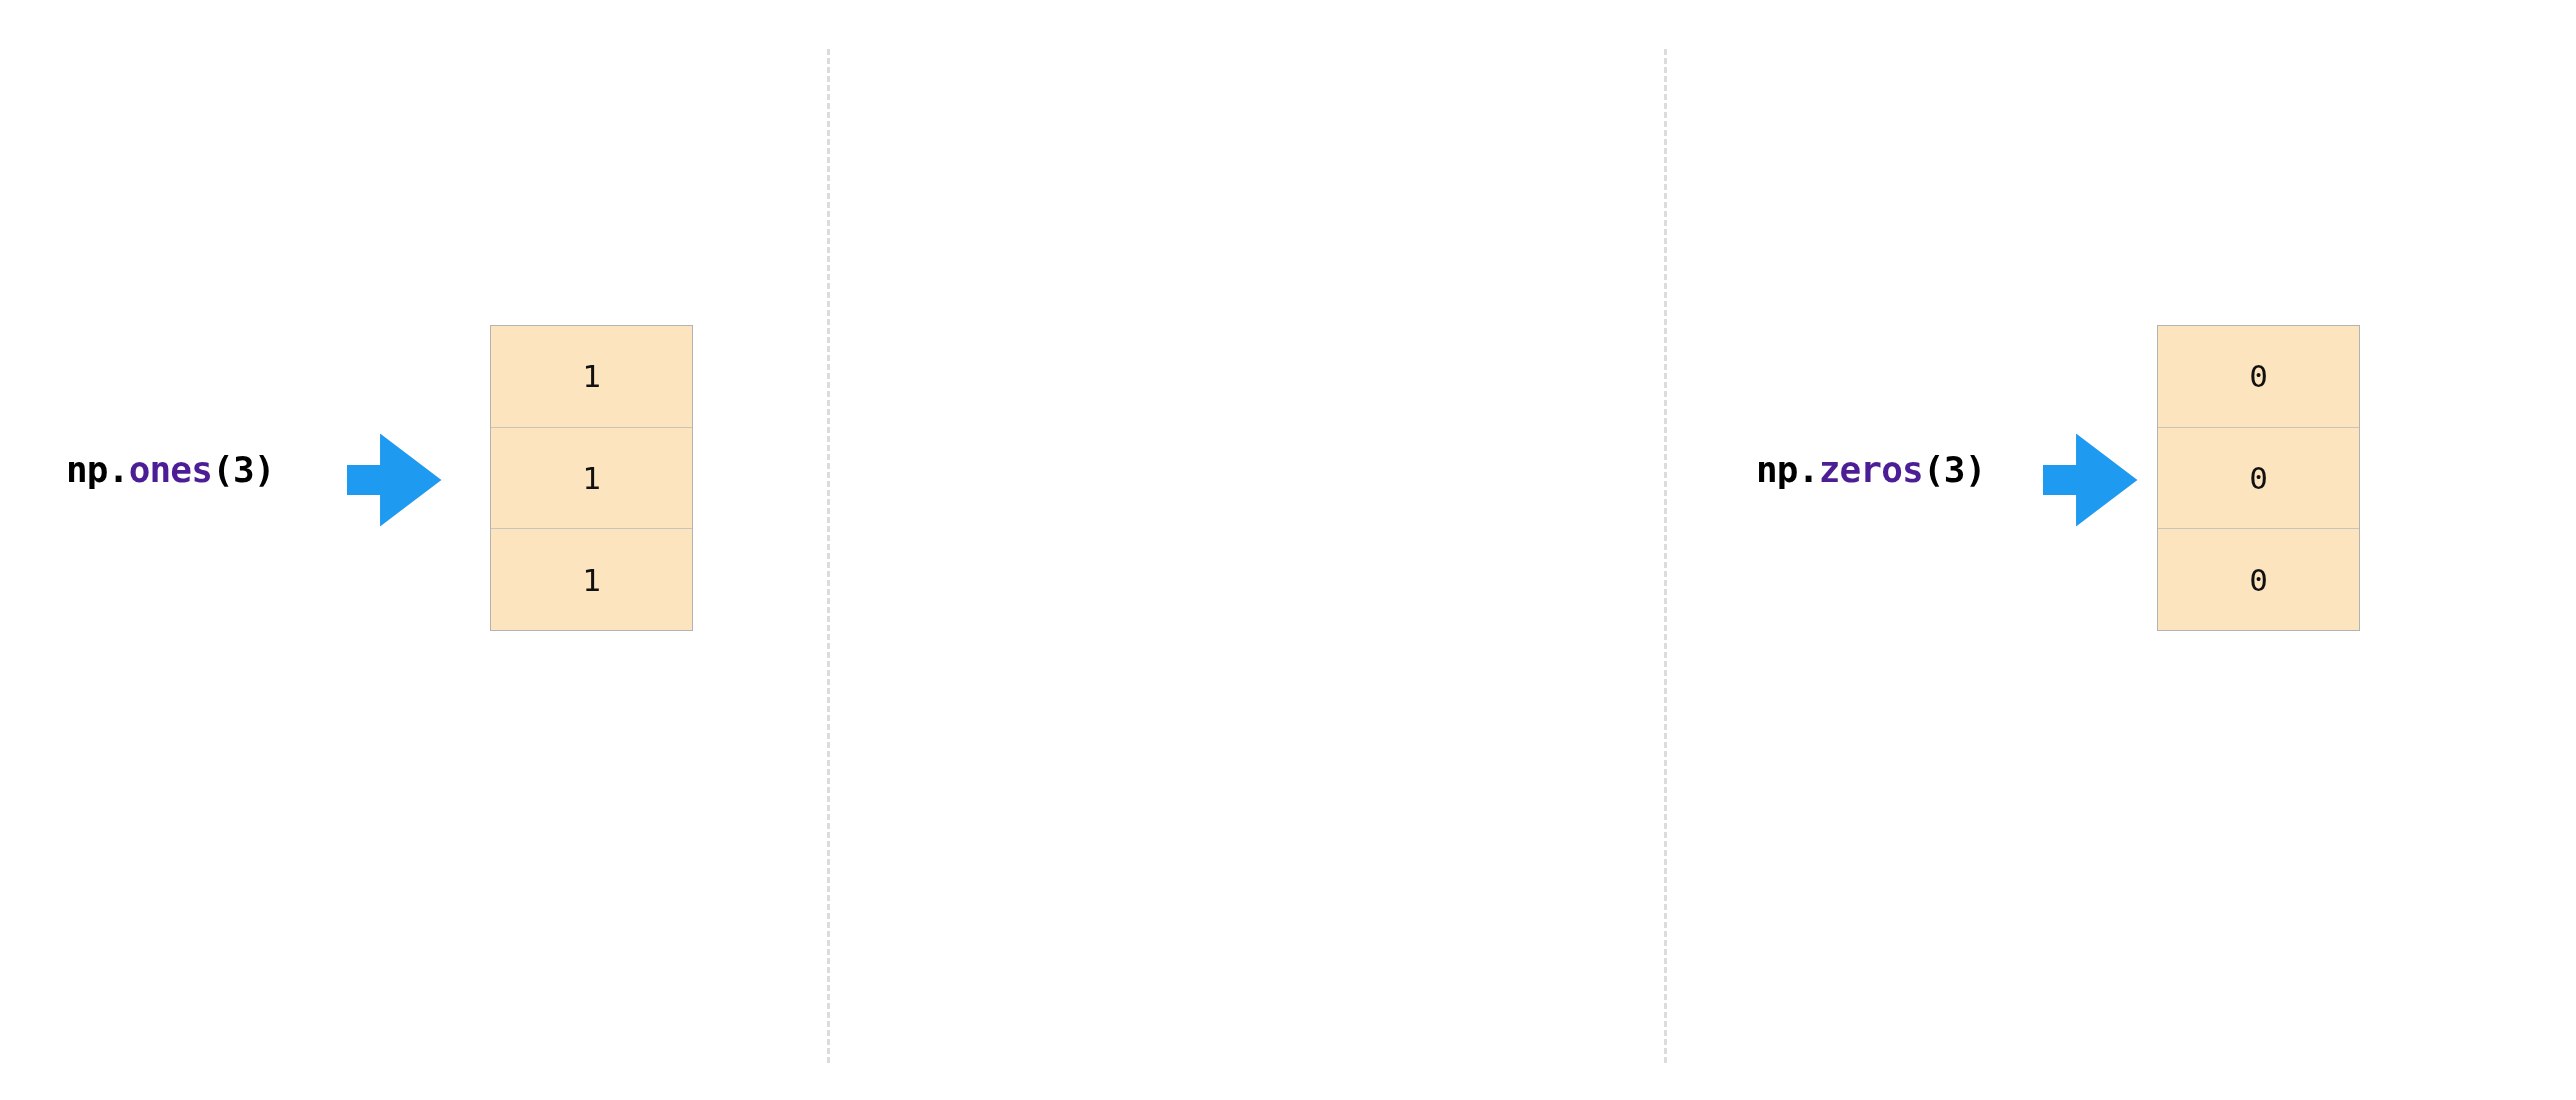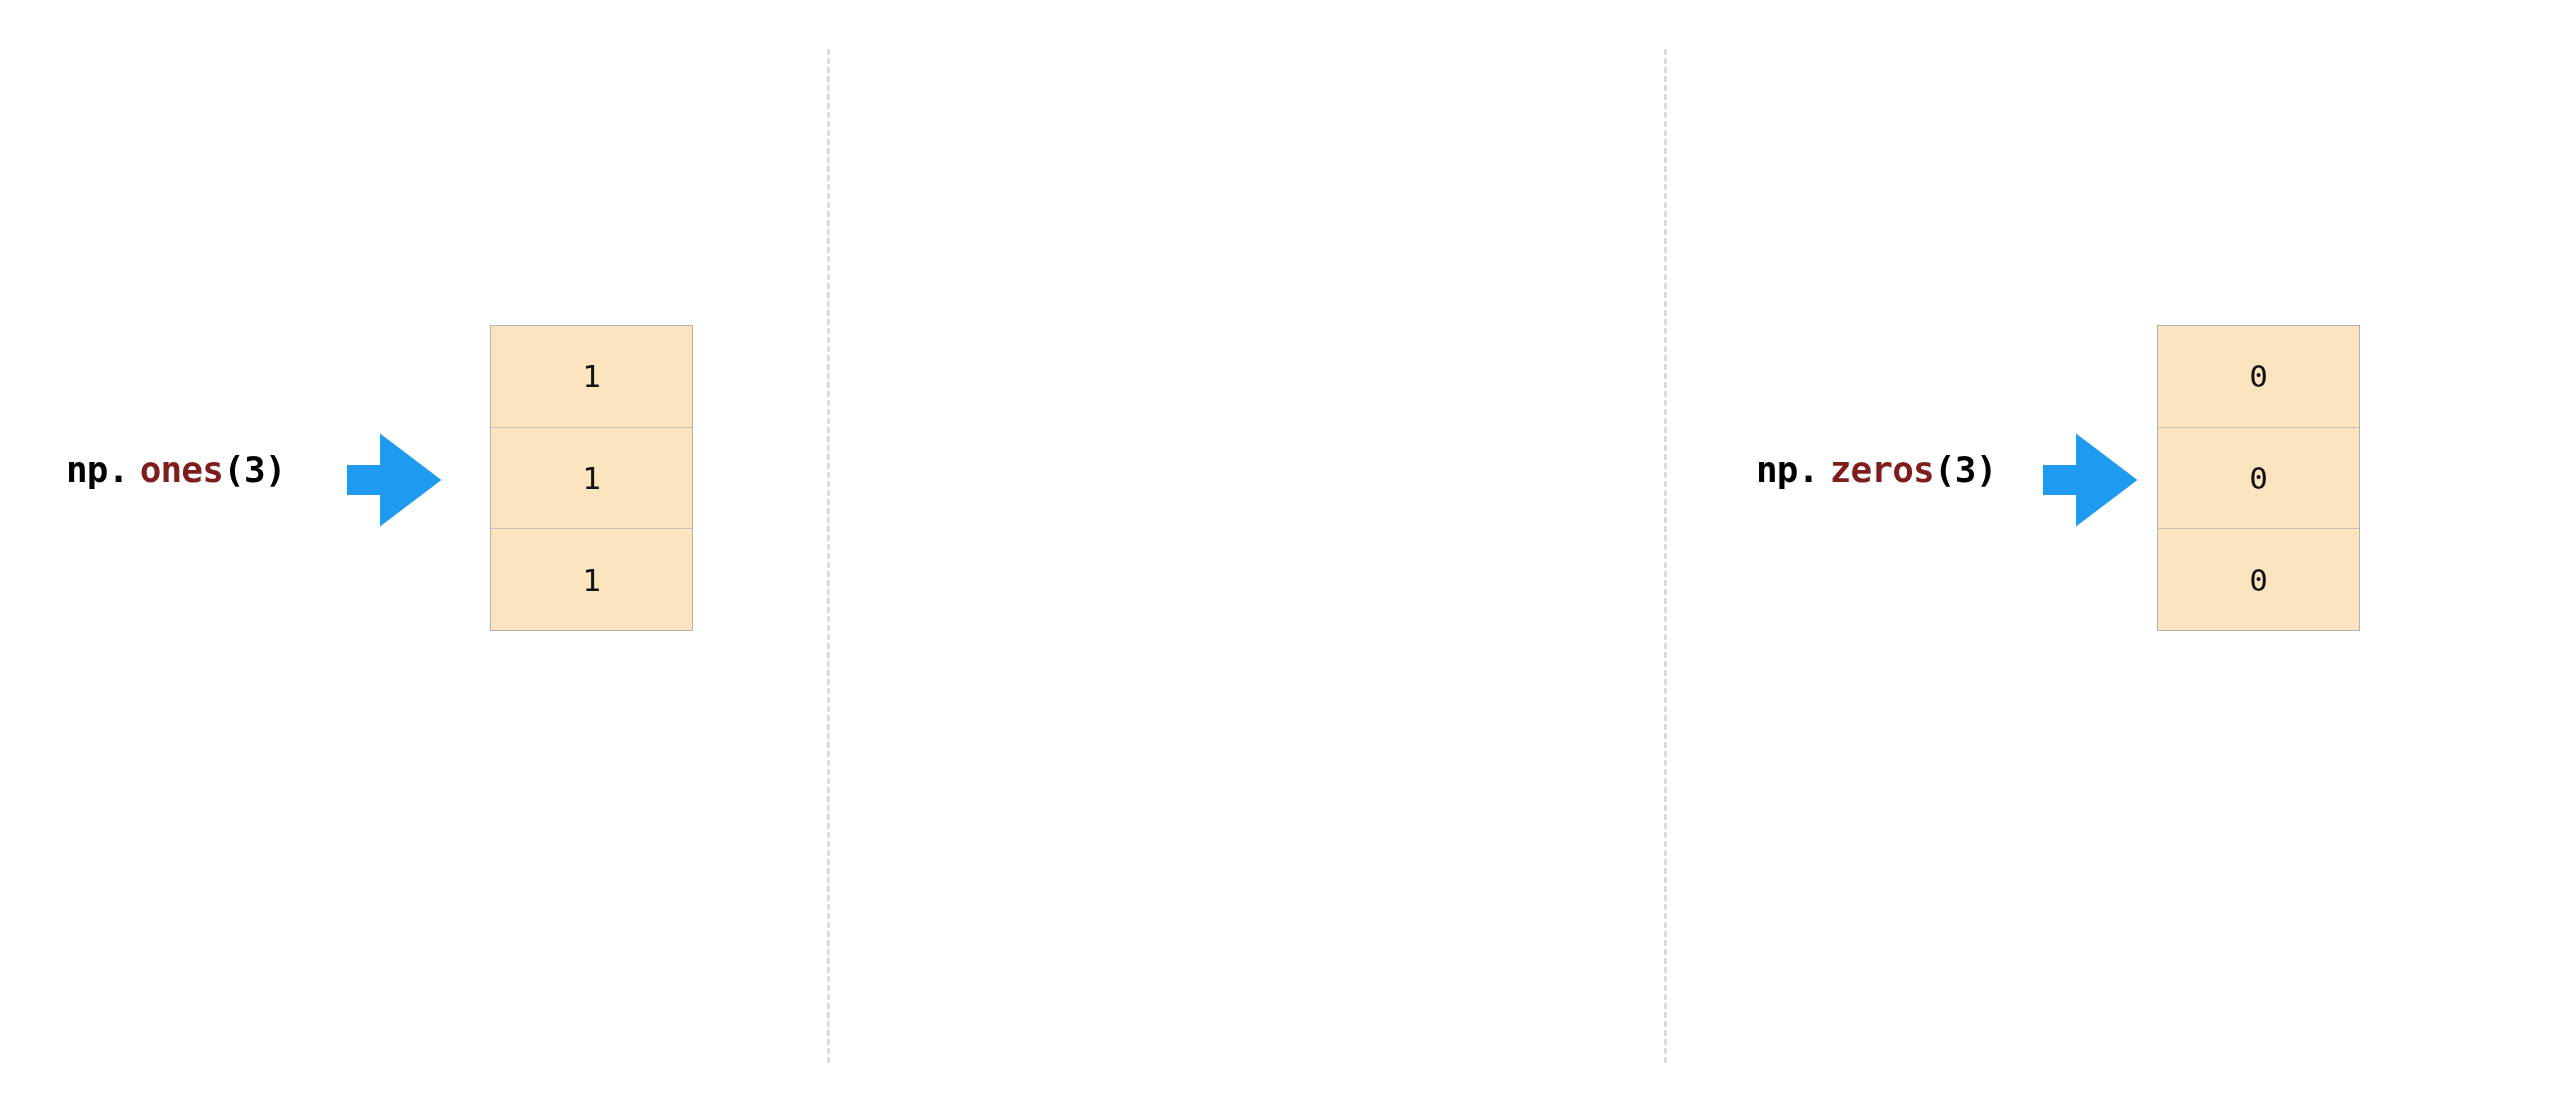--- a/index.html
+++ b/index.html
@@ -49,21 +49,21 @@
     align-items: center;
     white-space: nowrap;
     font-family: "DejaVu Sans Mono", monospace;
     font-weight: bold;
     font-size: 36px;
     letter-spacing: -0.8px;
     color: #000000;
   }
   .expr-1 { left: 66px; }
   .expr-2 { left: 929px; }
-  .expr .fn { color: #7f1d1d; margin-left: 11px; }
+  .expr .fn { color: #4c1d95; }
   .expr .mod { color: #000000; }
   .expr .args { color: #000000; }
 
   
   .arrow {
     position: absolute;
     top: 432px;
     width: 96px;
     height: 96px;
   }

